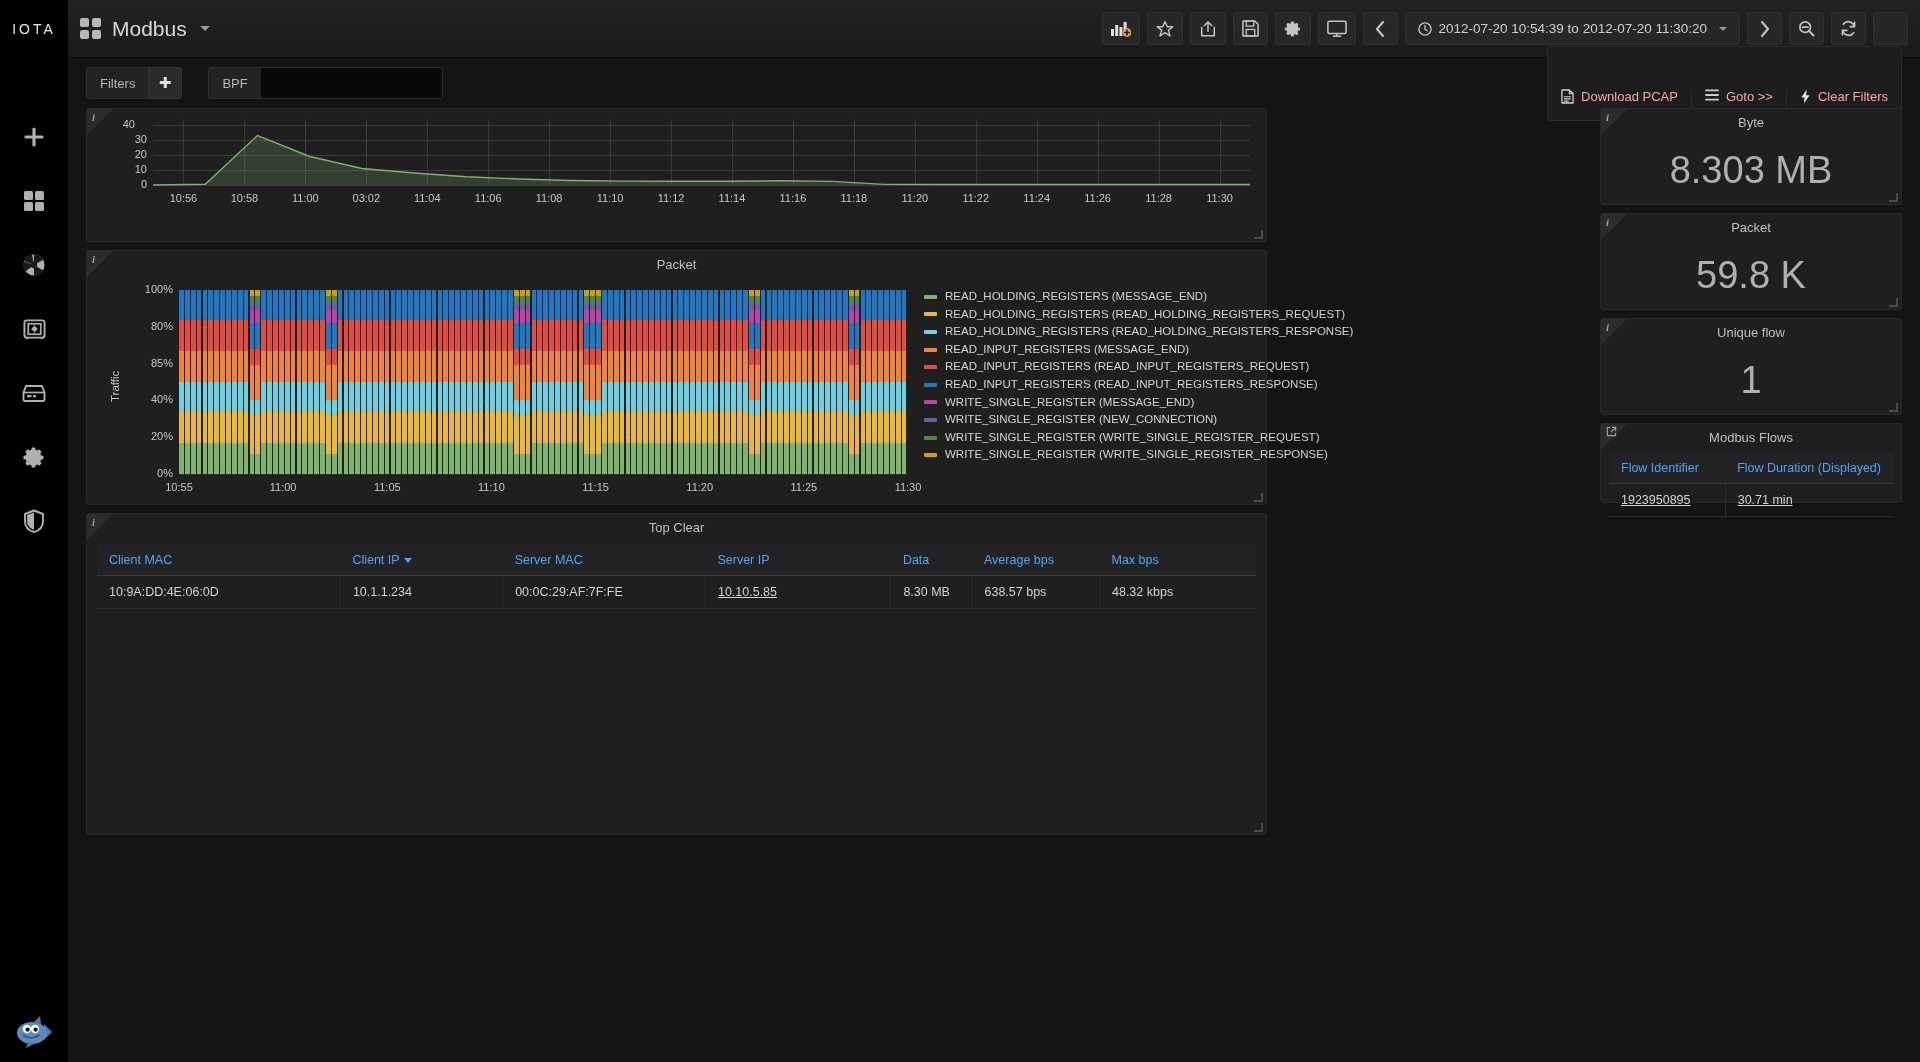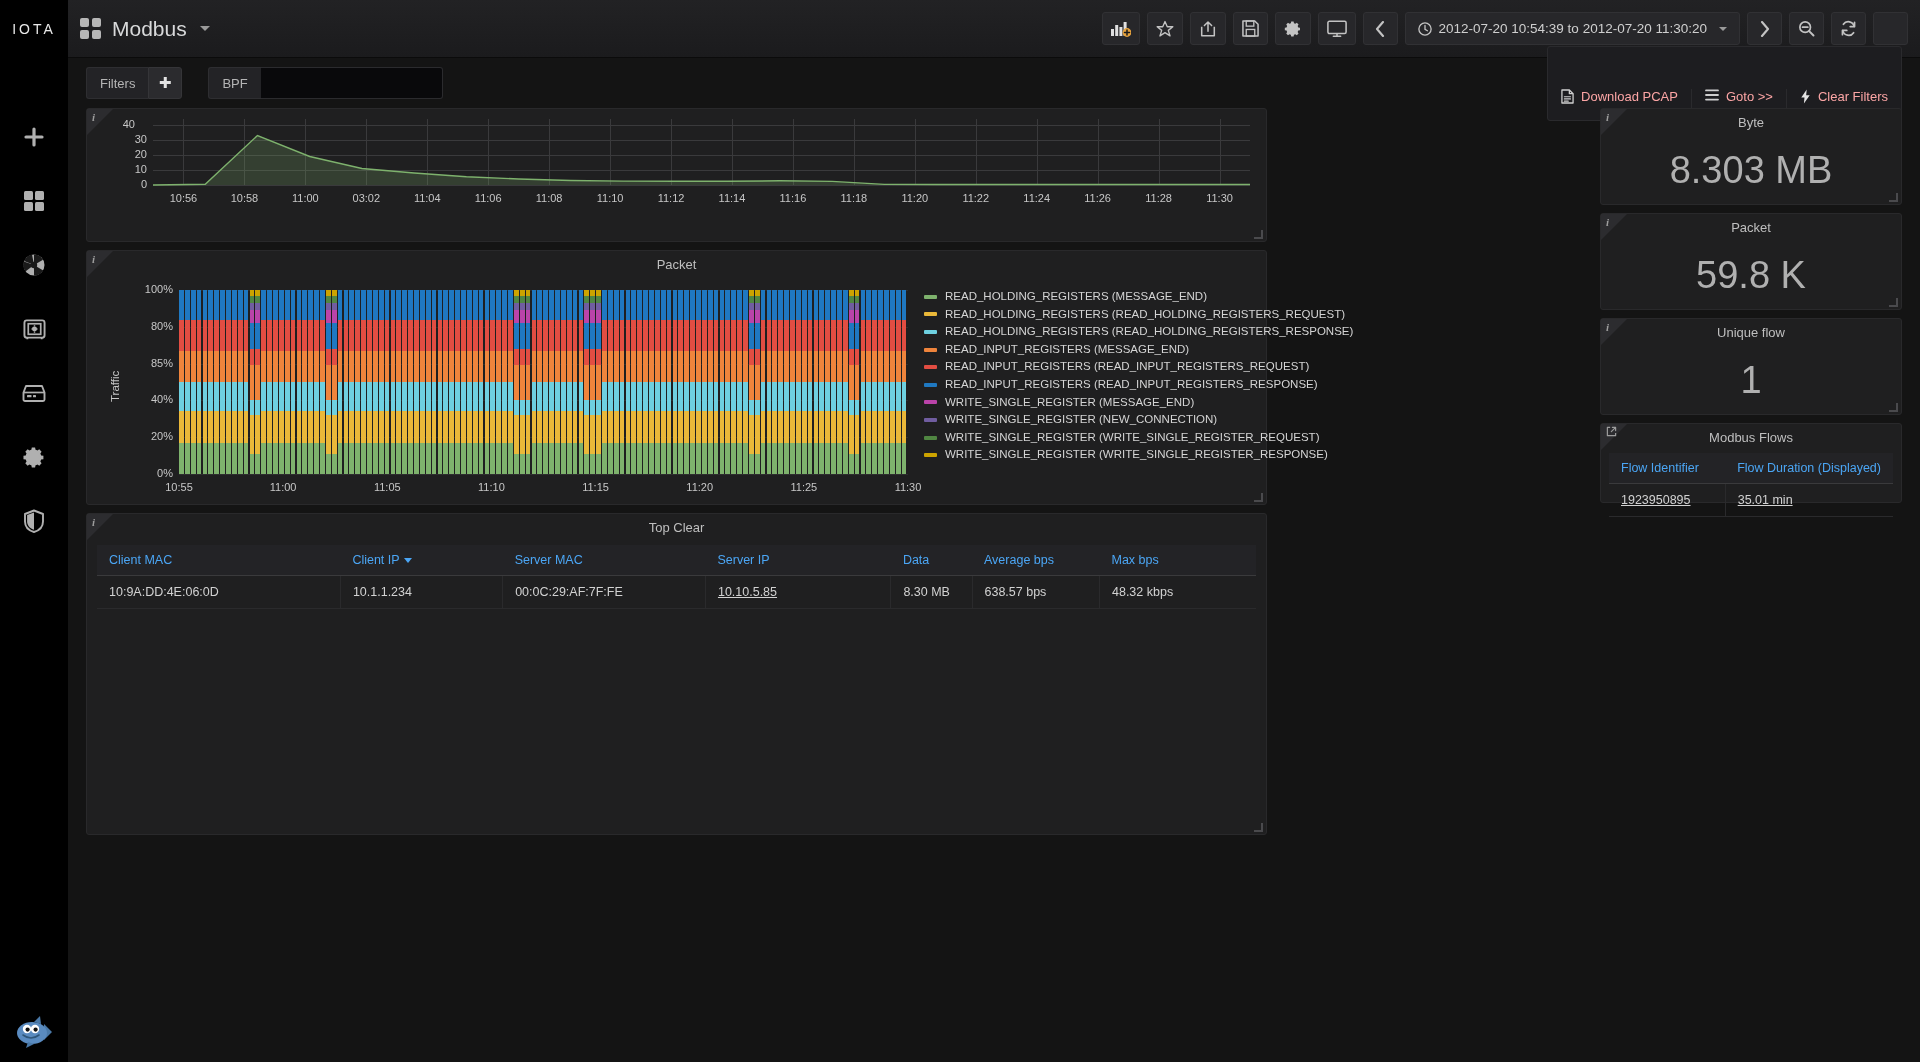--- a/index.html
+++ b/index.html
@@ -1604,21 +1604,21 @@
           <table>
             <thead class="tbl-head">
                 <tr id="mf-head">
                   <th style="width: 50%;">Flow Identifier</th>
                   <th style="width: 50%;">Flow Duration (Displayed)</th>
                 </tr>
               </thead>
             <tbody class="tbl-body" id="mf-body">
                 <tr>
                   <td><span class="lnk">1923950895</span></td>
-                  <td><span class="lnk">35.01 min</span></td>
+                  <td><span class="lnk">30.71 min</span></td>
                 </tr>
               </tbody>
           </table>
         </div>
       </div>
     </div>
   </div>
 </div>
 
 </body></html>

